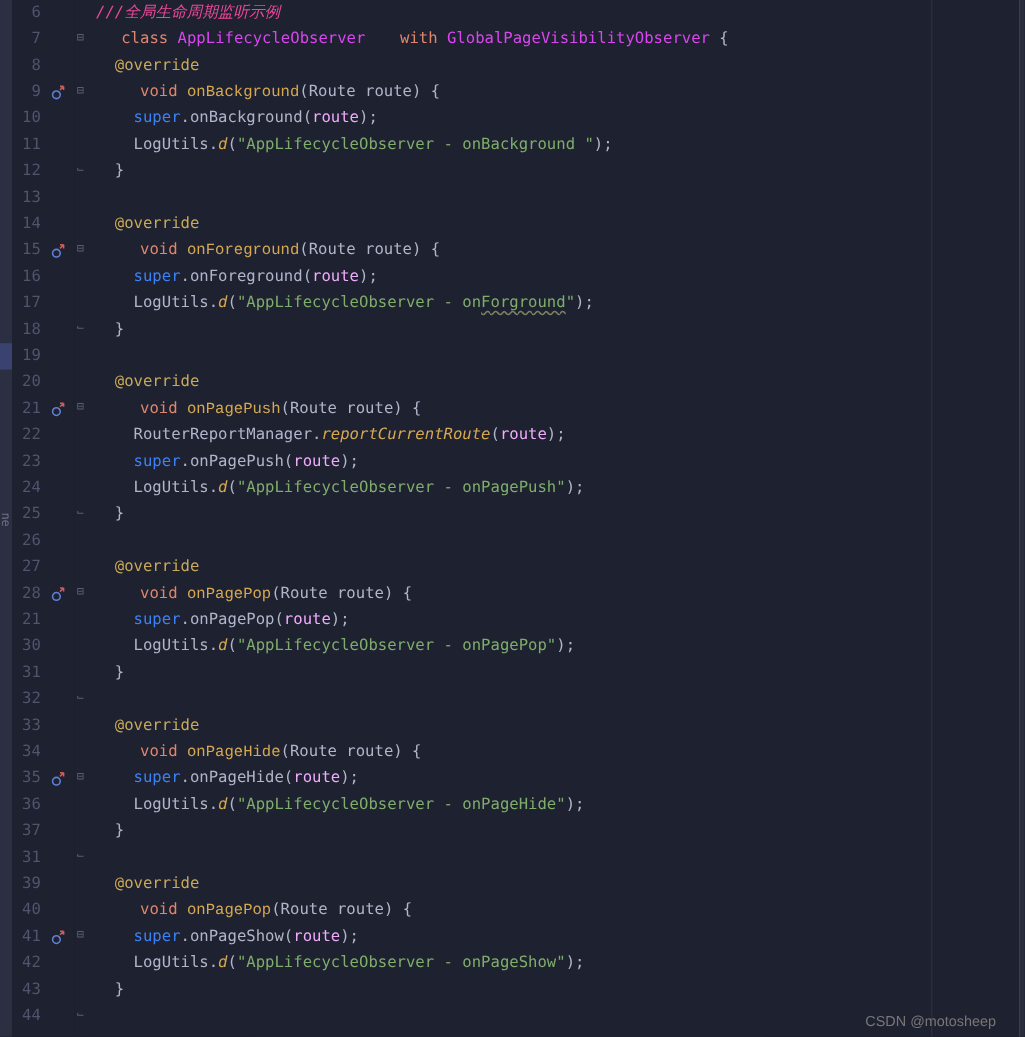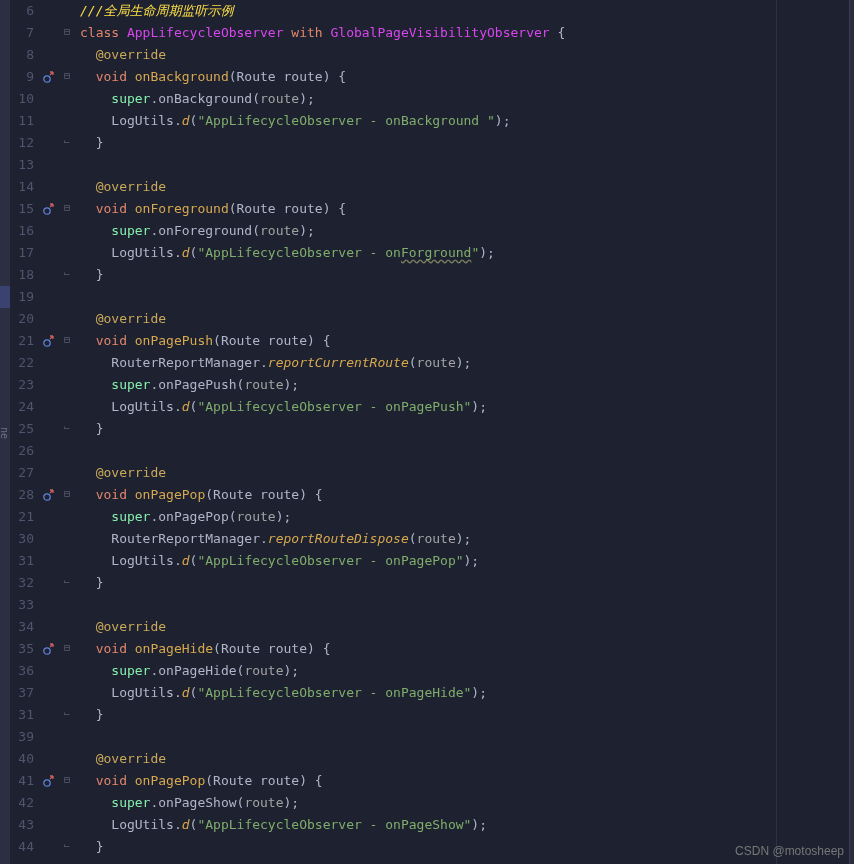--- a/index.html
+++ b/index.html
@@ -56,50 +56,50 @@
     .line { height: 22px; line-height: 22px; white-space: pre; }
     .ln { height: 22px; line-height: 22px; }
     .separator {
       position: absolute;
       left: 700px;
       top: 0;
       bottom: 0;
       width: 1px;
       background: #2e3142;
     }
-    .kw { color: #e1866c; }
+    .kw { color: #e1866c; margin-left: 21px; }
     .type { color: #d946ef; }
-    .method { color: #d6a84f; }
-    .param { color: #a3a3a3; }
+    .method { color: #d6a84f; font-family: Liberation Mono, monospace; }
+    .param { color: #f0abfc; }
     .punct { color: #b0b5c9; }
     .str { color: #7fad6b; }
-    .super { color: #86efac; }
+    .super { color: #3b82f6; }
     .static-call { color: #b0b5c9; }
     .static-method { color: #d6a84f; font-style: italic; }
-    .comment { color: #fde047; font-style: italic; text-align: center; }
+    .comment { color: #ec4899; font-style: italic; text-align: center; }
     .decorator { color: #c9a95a; }
     .warn-underline { text-decoration: underline wavy #7a8060; text-underline-offset: 2px; }
     .badge {
       position: absolute;
       width: 16px;
       height: 14px;
       left: 2px;
       font-size: 9px;
       color: #5f7fd6;
     }
     .badge svg { display: block; }
     .fold-mark {
       position: absolute;
       color: #5a5e74;
       font-size: 10px;
       left: 2px;
     }
     .watermark {
       position: absolute;
-      right: 10px;
+      right: 24px;
       bottom: 6px;
       color: #777;
       font-size: 12px;
       font-family: Arial, sans-serif;
     }
     .line-highlight {
       position: absolute;
       left: 0;
       width: 10px;
       height: 22px;
@@ -227,21 +227,20 @@
       <div class="line"><span class="punct">  </span><span class="decorator">@override</span></div>
       <div class="line"><span class="punct">  </span><span class="kw">void </span><span class="method">onPagePush</span><span class="punct">(Route route) {</span></div>
       <div class="line"><span class="punct">    </span><span class="static-call">RouterReportManager.</span><span class="static-method">reportCurrentRoute</span><span class="punct">(</span><span class="param">route</span><span class="punct">);</span></div>
       <div class="line"><span class="punct">    </span><span class="super">super</span><span class="punct">.onPagePush(</span><span class="param">route</span><span class="punct">);</span></div>
       <div class="line"><span class="punct">    </span><span class="static-call">LogUtils.</span><span class="static-method">d</span><span class="punct">(</span><span class="str">"AppLifecycleObserver - onPagePush"</span><span class="punct">);</span></div>
       <div class="line"><span class="punct">  </span><span class="punct">}</span></div>
       <div class="line"><span class="punct"></span></div>
       <div class="line"><span class="punct">  </span><span class="decorator">@override</span></div>
       <div class="line"><span class="punct">  </span><span class="kw">void </span><span class="method">onPagePop</span><span class="punct">(Route route) {</span></div>
       <div class="line"><span class="punct">    </span><span class="super">super</span><span class="punct">.onPagePop(</span><span class="param">route</span><span class="punct">);</span></div>
-      <div class="line"><span class="punct">    </span><span class="static-call">RouterReportManager.</span><span class="static-method">reportRouteDispose</span><span class="punct">(</span><span class="param">route</span><span class="punct">);</span></div>
       <div class="line"><span class="punct">    </span><span class="static-call">LogUtils.</span><span class="static-method">d</span><span class="punct">(</span><span class="str">"AppLifecycleObserver - onPagePop"</span><span class="punct">);</span></div>
       <div class="line"><span class="punct">  </span><span class="punct">}</span></div>
       <div class="line"><span class="punct"></span></div>
       <div class="line"><span class="punct">  </span><span class="decorator">@override</span></div>
       <div class="line"><span class="punct">  </span><span class="kw">void </span><span class="method">onPageHide</span><span class="punct">(Route route) {</span></div>
       <div class="line"><span class="punct">    </span><span class="super">super</span><span class="punct">.onPageHide(</span><span class="param">route</span><span class="punct">);</span></div>
       <div class="line"><span class="punct">    </span><span class="static-call">LogUtils.</span><span class="static-method">d</span><span class="punct">(</span><span class="str">"AppLifecycleObserver - onPageHide"</span><span class="punct">);</span></div>
       <div class="line"><span class="punct">  </span><span class="punct">}</span></div>
       <div class="line"><span class="punct"></span></div>
       <div class="line"><span class="punct">  </span><span class="decorator">@override</span></div>

